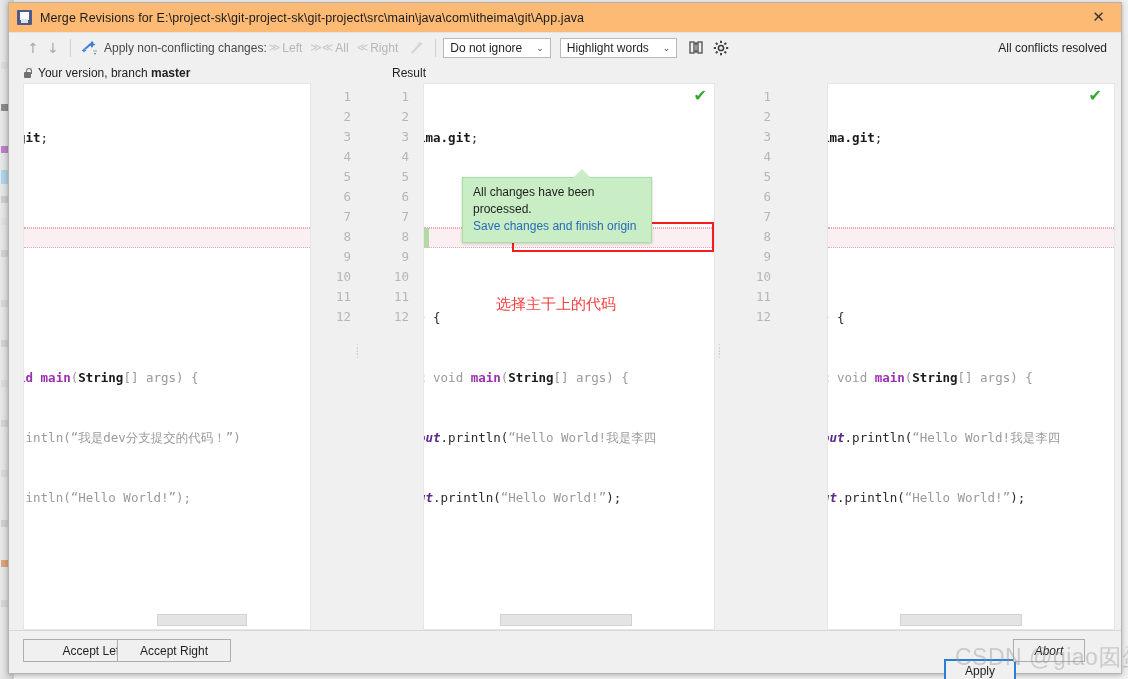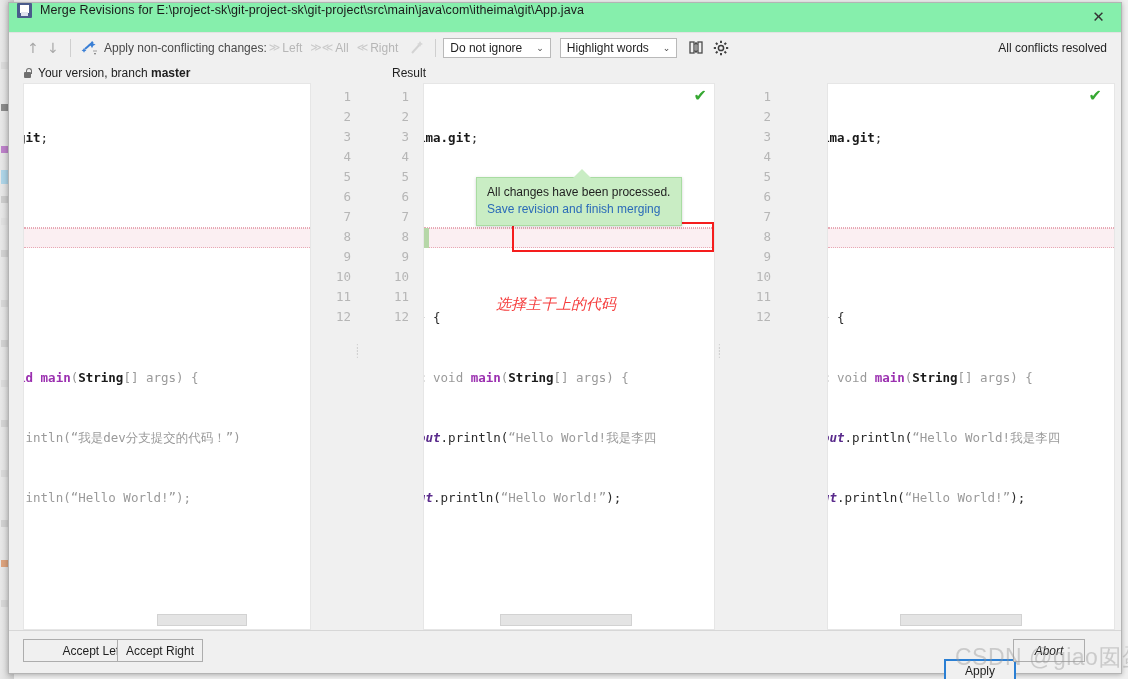--- a/index.html
+++ b/index.html
@@ -25,23 +25,23 @@
     background:#f0f0f0;
     border:1px solid #b4b4b4;
     box-shadow:0 1px 5px rgba(0,0,0,.28);
     z-index:5;
     box-sizing:border-box;
     display:flex;flex-direction:column;
   }
   
   .titlebar{
     height:29px;flex:0 0 29px;
-    background:#86efac;
+    background:#fdba74;
     border-bottom:1px solid #e3e3e3;
-    display:flex;align-items:flex-start;
+    display:flex;align-items:center;
     position:relative;
   }
   .title-icon{
     width:15px;height:15px;margin-left:8px;margin-right:8px;
     background:#4a5b8c;
     border-radius:1px;
     position:relative;flex:0 0 15px;
   }
   .title-icon:before{
     content:"";position:absolute;left:3px;top:2px;width:9px;height:8px;
@@ -401,21 +401,21 @@
         <div class="ln"><span class="cls">ima.git</span><span class="plain">;</span></div>
         <div class="ln"></div><div class="ln"></div><div class="ln"></div><div class="ln"></div>
         <div class="ln"><span class="plain">} {</span></div>
         <div class="ln"><span class="gray">c </span><span class="gray">void </span><span class="kw">main</span><span class="gray">(</span><span class="cls">String</span><span class="gray">[] args) {</span></div>
         <div class="ln"><span class="fld">out</span><span class="plain">.println(</span><span class="str">“Hello World!我是李四</span></div>
         <div class="ln"><span class="fld">ut</span><span class="plain">.println(</span><span class="str">“Hello World!”</span><span class="plain">);</span></div>
       </div>
       <div class="check" style="right:7px;top:2px;">✔</div>
 
       <div class="red-box" style="left:88px;top:138px;width:202px;height:30px;"></div>
-      <div class="red-note" style="left:72px;top:211px;font-style:italic;">选择主干上的代码</div>
+      <div class="red-note" style="left:72px;top:211px;">选择主干上的代码</div>
 
       <div class="hbar" style="left:76px;width:132px;"></div>
     </div>
 
     <div class="gutter2">
       <div class="lnums lnums-single" style="right:56px;">
           <div class="ln">1</div>
           <div class="ln">2</div>
           <div class="ln">3</div>
           <div class="ln">4</div>
@@ -440,28 +440,28 @@
         <div class="ln"><span class="plain">} {</span></div>
         <div class="ln"><span class="gray">c </span><span class="gray">void </span><span class="kw">main</span><span class="gray">(</span><span class="cls">String</span><span class="gray">[] args) {</span></div>
         <div class="ln"><span class="fld">out</span><span class="plain">.println(</span><span class="str">“Hello World!我是李四</span></div>
         <div class="ln"><span class="fld">ut</span><span class="plain">.println(</span><span class="str">“Hello World!”</span><span class="plain">);</span></div>
       </div>
       <div class="check" style="right:12px;top:2px;">✔</div>
       <div class="hbar" style="left:72px;width:122px;"></div>
     </div>
 
     <div class="tooltip-arrow" style="left:564px;top:86px;"></div>
-    <div class="tooltip" style="left:467px;top:94px;width:206px;">
+    <div class="tooltip" style="left:453px;top:94px;width:190px;">
       <div class="t1">All changes have been processed.</div>
-      <div class="t2">Save revision and finish merging</div>
+      <div class="t2">Save changes and finish origin</div>
     </div>
   </div>
 
   <div class="footer">
     <div class="btn" style="left:14px;width:103px;padding-left:36px;">Accept Left</div>
-    <div class="btn" style="left:108px;width:86px;">Accept Right</div>
+    <div class="btn" style="left:108px;width:114px;">Accept Right</div>
     <div class="btn primary" style="right:105px;width:72px;margin-top:20px;">Apply</div>
     <div class="btn" style="right:36px;width:72px;font-style:italic;">Abort</div>
   </div>
 
 </div>
 
 <div class="watermark">CSDN @giao囡蛋</div>
 
 </body></html>

